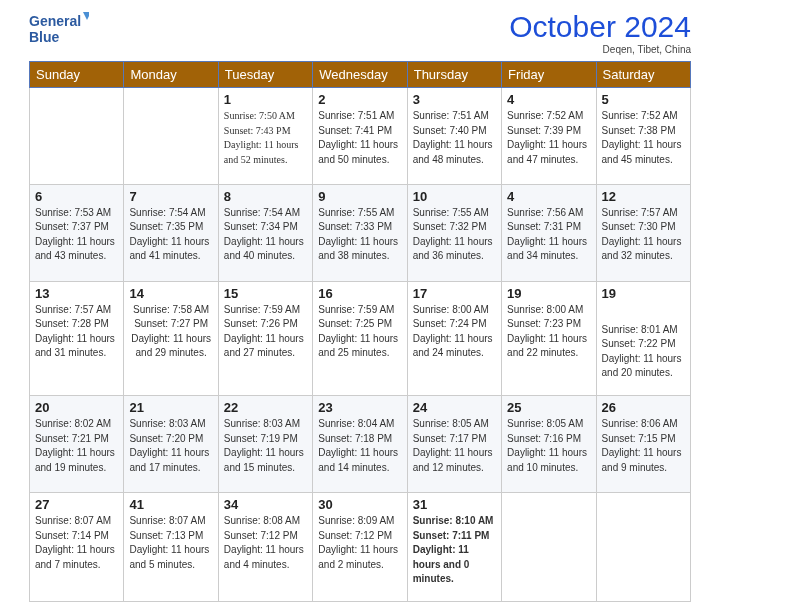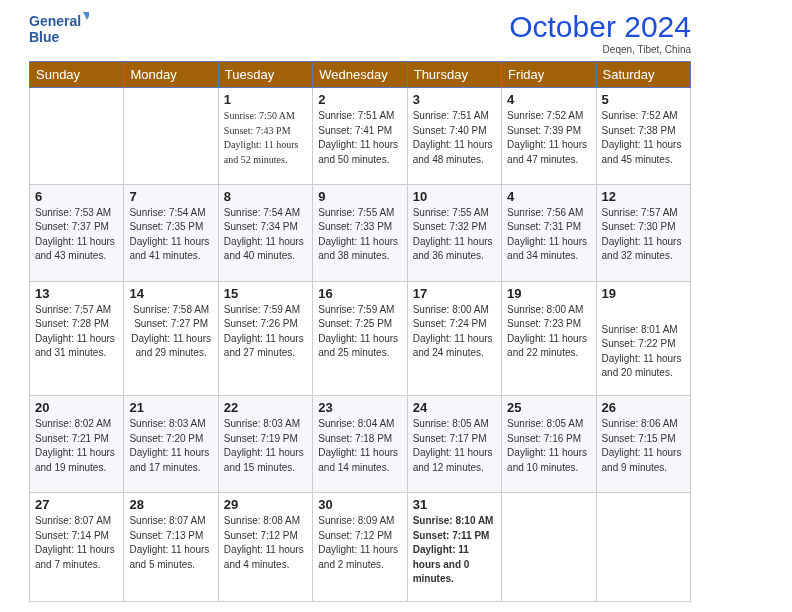--- a/index.html
+++ b/index.html
@@ -286,27 +286,27 @@
           </td>
         </tr>
         <tr>
           <td>
             <span class="day-num">27</span>
             <div class="day-info" style="white-space: pre-line;">Sunrise: 8:07 AM
 Sunset: 7:14 PM
 Daylight: 11 hours and 7 minutes.</div>
           </td>
           <td>
-            <span class="day-num">28</span>
+            <span class="day-num">41</span>
             <div class="day-info" style="white-space: pre-line;">Sunrise: 8:07 AM
 Sunset: 7:13 PM
 Daylight: 11 hours and 5 minutes.</div>
           </td>
           <td>
-            <span class="day-num">29</span>
+            <span class="day-num">34</span>
             <div class="day-info" style="white-space: pre-line;">Sunrise: 8:08 AM
 Sunset: 7:12 PM
 Daylight: 11 hours and 4 minutes.</div>
           </td>
           <td>
             <span class="day-num">30</span>
             <div class="day-info" style="white-space: pre-line;">Sunrise: 8:09 AM
 Sunset: 7:12 PM
 Daylight: 11 hours and 2 minutes.</div>
           </td>

